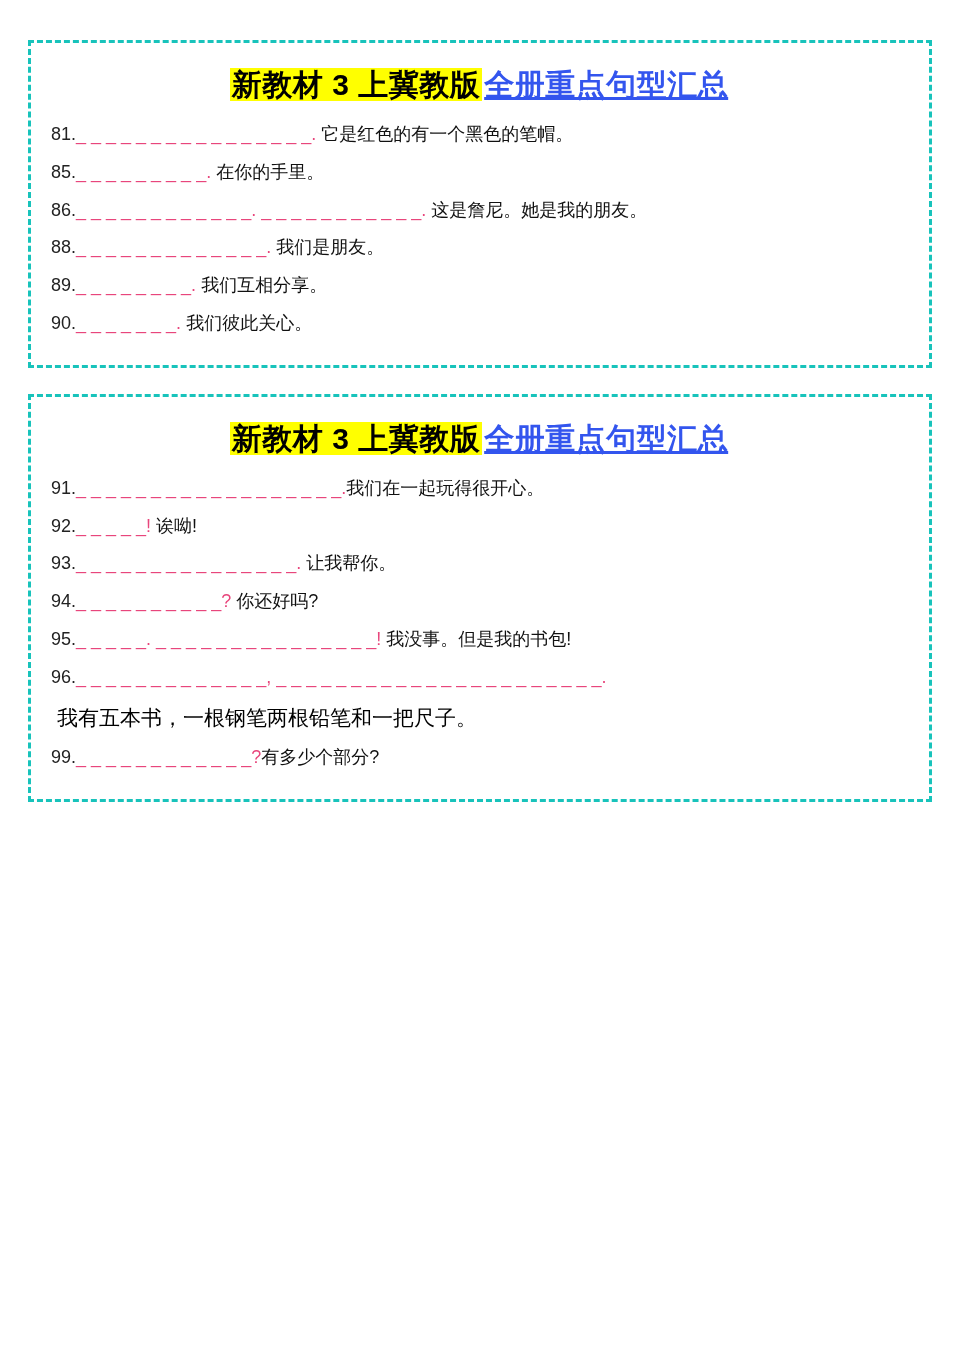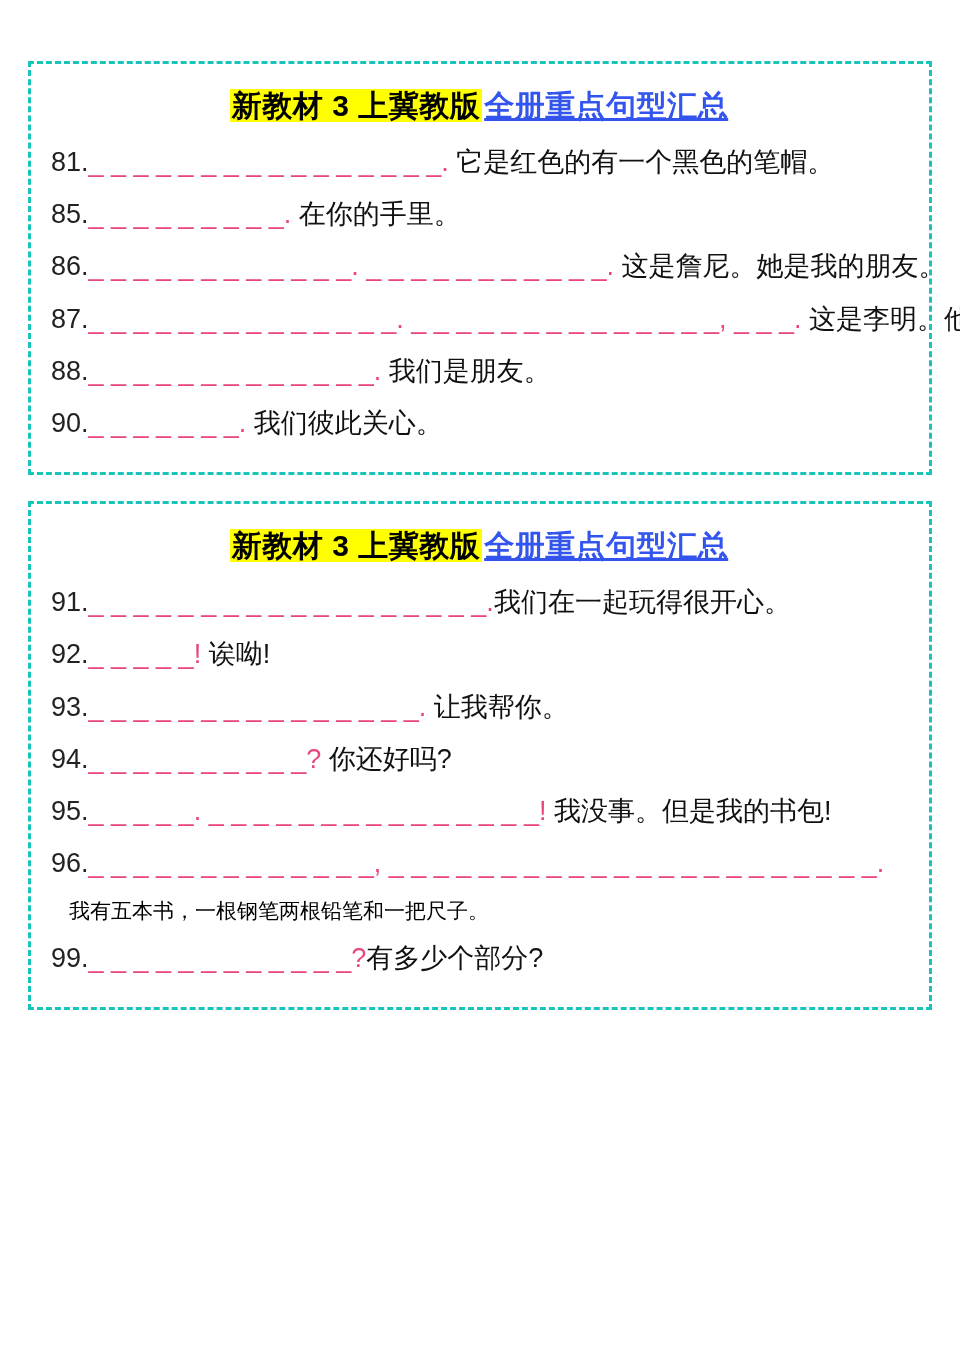--- a/index.html
+++ b/index.html
@@ -10,21 +10,21 @@
   body {
     width: 960px;
     height: 1358px;
     font-family: "Liberation Sans", sans-serif;
     color: #000;
     position: relative;
   }
   .page {
     width: 960px;
     box-sizing: border-box;
-    padding: 61px 28px 10px 28px;
+    padding: 40px 28px 10px 28px;
   }
   .card {
     border: 3px dashed #18c3bb;
     box-sizing: border-box;
     padding: 16px 20px 18px 20px;
     margin-bottom: 26px;
   }
   .card-title {
     text-align: center;
     font-size: 30px;
@@ -37,59 +37,59 @@
     background: #ffff00;
     color: #000;
     padding: 0 2px;
   }
   .title-blue {
     color: #3355ee;
     text-decoration: underline;
     padding: 0 2px;
   }
   .line {
-    font-size: 27px;
+    font-size: 18px;
     line-height: 1.6;
     margin: 9px 0;
     white-space: nowrap;
     display: block;
   }
   .num {
     color: #222;
   }
   .blank {
     color: #e8467c;
     letter-spacing: 0px;
     font-family: "Liberation Sans", sans-serif;
   }
   .zh {
     color: #111;
   }
   .cont {
     font-size: 21px;
     line-height: 1.6;
-    margin: 6px 0 9px 18px;
+    margin: 6px 0 9px 6px;
     display: block;
   }
 </style>
 </head>
 <body>
 
 <div class="page">
 
   <div class="card">
     <div class="card-title">
       <span class="title-hl">新教材 3 上冀教版</span><span class="title-blue">全册重点句型汇总</span>
     </div>
 
     <div class="line"><span class="num">81.</span><span class="blank">_ _ _ _ _ _ _ _ _ _ _ _ _  _ _ _.</span><span class="zh"> 它是红色的有一个黑色的笔帽。</span></div>
     <div class="line"><span class="num">85.</span><span class="blank">_ _  _ _ _ _ _ _ _.</span><span class="zh"> 在你的手里。</span></div>
     <div class="line"><span class="num">86.</span><span class="blank">_ _ _ _ _ _ _  _ _ _ _ _.  _ _ _  _ _ _  _ _ _ _ _.</span><span class="zh"> 这是詹尼。她是我的朋友。</span></div>
-    <div class="line"><span class="num">87.</span><span class="blank">_ _ _ _ _ _ _ _  _ _ _ _ _ _.  _ _ _  _ _ _  _ _ _  _ _ _ _ _, _ _ _.</span><span class="zh"> 这是李明。他也是我的朋友。</span></div>
     <div class="line"><span class="num">88.</span><span class="blank">_ _ _  _ _ _  _ _ _ _ _ _ _.</span><span class="zh"> 我们是朋友。</span></div>
+    <div class="line"><span class="num">89.</span><span class="blank">_ _ _  _ _ _ _ _.</span><span class="zh"> 我们互相分享。</span></div>
     <div class="line"><span class="num">90.</span><span class="blank">_ _ _  _ _ _ _.</span><span class="zh"> 我们彼此关心。</span></div>
   </div>
 
   <div class="card">
     <div class="card-title">
       <span class="title-hl">新教材 3 上冀教版</span><span class="title-blue">全册重点句型汇总</span>
     </div>
 
     <div class="line"><span class="num">91.</span><span class="blank">_ _ _  _ _ _ _  _ _ _  _ _ _ _ _ _ _ _.</span><span class="zh">我们在一起玩得很开心。</span></div>
     <div class="line"><span class="num">92.</span><span class="blank">_ _ _ _ _!</span><span class="zh"> 诶呦!</span></div>

